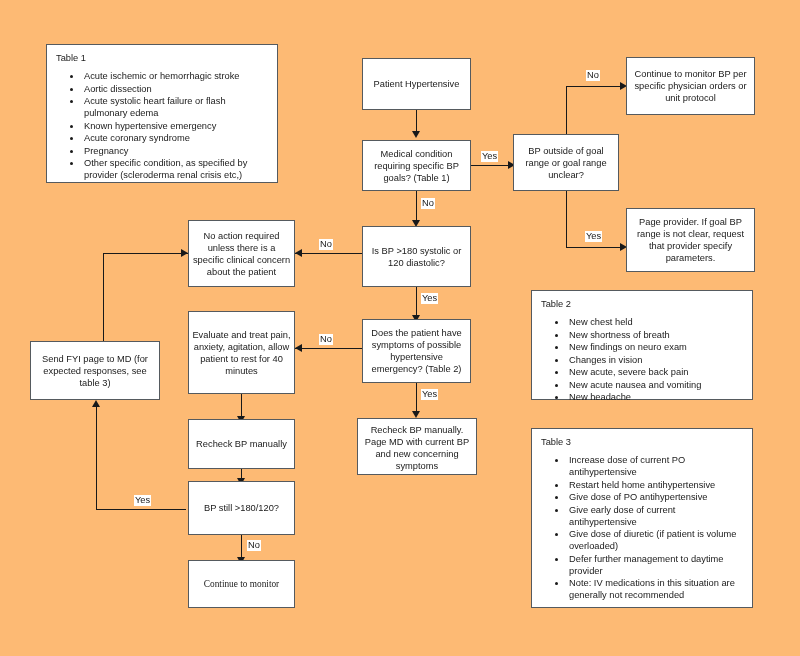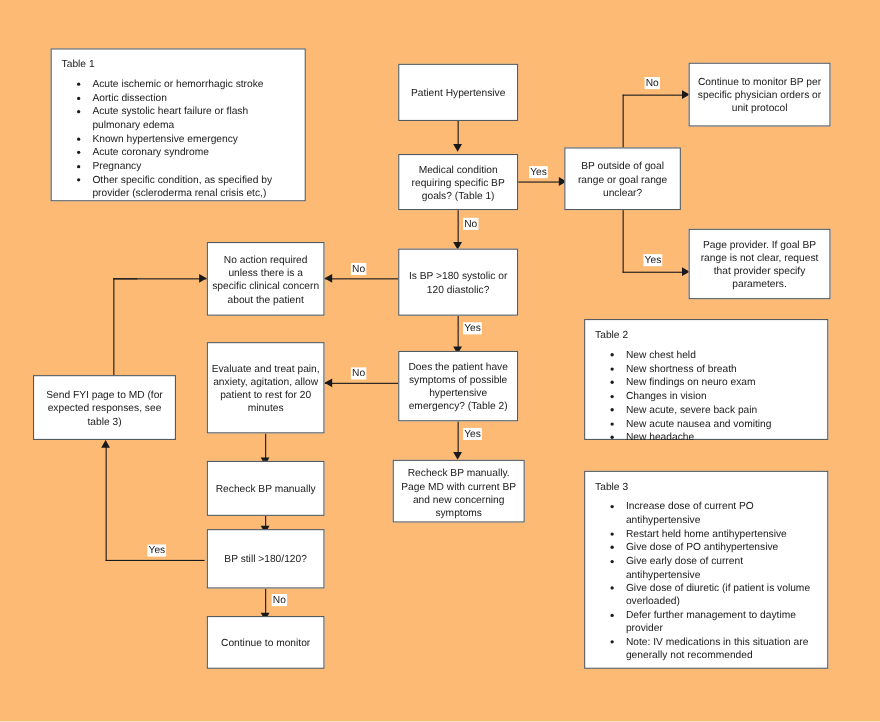--- a/index.html
+++ b/index.html
@@ -238,36 +238,36 @@
 
   <div class="node" style="left:188px; top:220px; width:107px; height:67px;">
     <span>No action required unless there is a specific clinical concern about the patient</span>
   </div>
 
   <div class="node" style="left:362px; top:319px; width:109px; height:64px;">
     <span>Does the patient have symptoms of possible hypertensive emergency? (Table 2)</span>
   </div>
 
   <div class="node" style="left:188px; top:311px; width:107px; height:83px;">
-    <span>Evaluate and treat pain, anxiety, agitation, allow patient to rest for 20 minutes</span>
+    <span>Evaluate and treat pain, anxiety, agitation, allow patient to rest for 40 minutes</span>
   </div>
 
   <div class="node" style="left:357px; top:418px; width:120px; height:57px;align-items:flex-end;">
     <span>Recheck BP manually. Page MD with current BP and new concerning symptoms</span>
   </div>
 
   <div class="node" style="left:30px; top:341px; width:130px; height:59px;">
     <span>Send FYI page to MD (for expected responses, see table 3)</span>
   </div>
 
   <div class="node" style="left:188px; top:419px; width:107px; height:50px;">
     <span>Recheck BP manually</span>
   </div>
 
   <div class="node" style="left:188px; top:481px; width:107px; height:54px;">
     <span>BP still &gt;180/120?</span>
   </div>
 
-  <div class="node" style="left:188px; top:560px; width:107px; height:48px;">
+  <div class="node" style="left:188px; top:560px; width:107px; height:48px;font-family:Liberation Serif, serif;">
     <span>Continue to monitor</span>
   </div>
 
 </div>
 
 </body></html>

